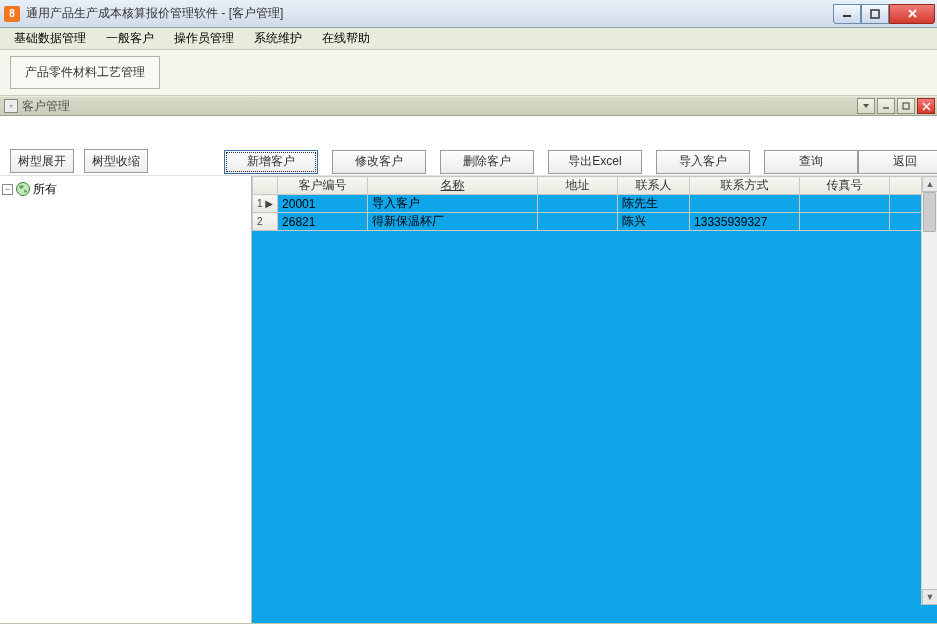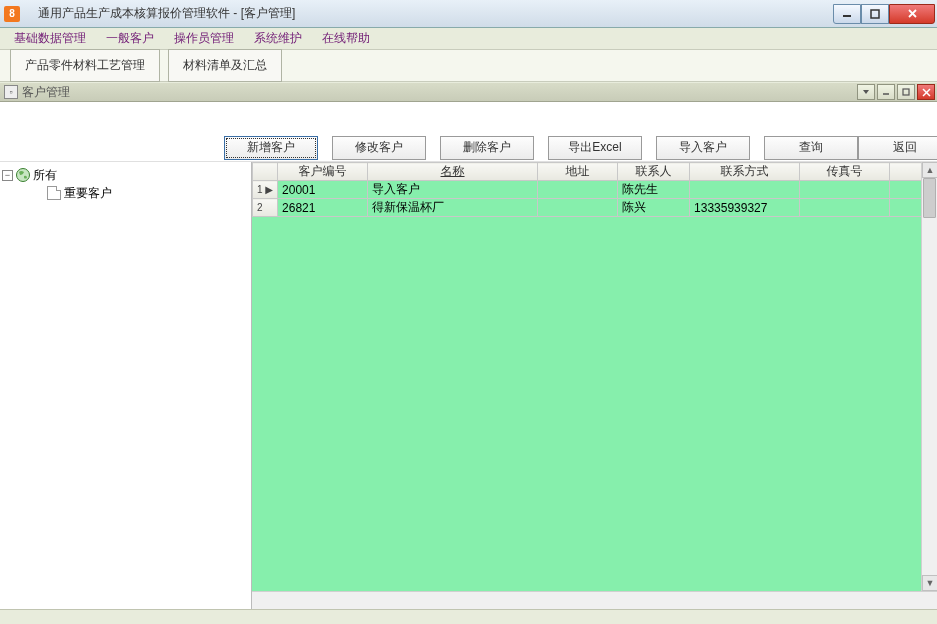--- a/index.html
+++ b/index.html
@@ -1,34 +1,34 @@
 <!DOCTYPE html>
 <html><head>
   <meta charset="utf-8">
   <style>
     * { margin: 0; padding: 0; box-sizing: border-box; font-family: "Microsoft YaHei", SimSun, sans-serif; font-size: 12px; }
     body { width: 937px; height: 624px; overflow: hidden; background: #fff; }
     
     
     .titlebar { height: 28px; background: linear-gradient(#e8f0f8, #d0dce8); border-bottom: 1px solid #8aa; display: flex; align-items: center; padding-left: 4px; }
     .titlebar .app-icon { width: 16px; height: 16px; background: #f37820; border-radius: 2px; display: flex; align-items: center; justify-content: center; color: #fff; font-size: 10px; font-weight: bold; }
-    .titlebar .title { margin-left: 18px; color: #333; }
+    .titlebar .title { margin-left: 6px; color: #333; }
     .titlebar .spacer { flex: 1; }
     .win-btns { display: flex; height: 20px; margin-right: 2px; gap: 0; }
     .win-btn { width: 28px; height: 20px; background: linear-gradient(#f5f9ff, #cad8ea); border: 1px solid #6a8caa; display: flex; align-items: center; justify-content: center; cursor: pointer; }
     .win-btn.min { border-radius: 0 0 0 3px; }
     .win-btn.close { background: linear-gradient(#f07a7a, #d43a2a); border-color: #9a2a1a; color: #fff; border-radius: 0 0 3px 0; width: 46px; }
     .win-btn svg { display: block; }
 
     
     .menubar { height: 22px; background: #e8ecdc; border-bottom: 1px solid #c8ccbc; display: flex; align-items: center; padding-left: 4px; gap: 0; }
-    .menubar .menu-item { padding: 3px 10px; cursor: pointer; color: #701a75; }
-
-    
-    .toolbar-big { height: 32px; background: #f5f7ee; border-bottom: 1px solid #c8ccbc; display: flex; align-items: center; padding-left: 10px; gap: 8px; }
+    .menubar .menu-item { padding: 3px 10px; cursor: pointer; color: #000000; }
+
+    
+    .toolbar-big { height: 46px; background: #f5f7ee; border-bottom: 1px solid #c8ccbc; display: flex; align-items: center; padding-left: 10px; gap: 8px; }
     .big-btn { padding: 7px 14px; background: #f8f8f4; border: 1px solid #b0b4a4; cursor: pointer; color: #333; }
 
     
     .mdi-header { height: 20px; background: linear-gradient(#d8dcc8, #c8ccb8); border-top: 1px solid #e8ecdc; border-bottom: 1px solid #a0a490; display: flex; align-items: center; padding-left: 4px; }
     .mdi-header .mdi-icon { width: 14px; height: 14px; border: 1px solid #888; background: #eee; display: flex; align-items: center; justify-content: center; font-size: 9px; color: #555; margin-right: 4px; }
     .mdi-header .mdi-title { color: #555; }
     .mdi-header .mdi-spacer { flex: 1; }
     .mdi-header .mdi-btns { display: flex; gap: 2px; padding-right: 2px; }
     .mdi-btn { width: 18px; height: 16px; background: linear-gradient(#f0f4e4, #d8dcc8); border: 1px solid #909480; display: flex; align-items: center; justify-content: center; cursor: pointer; }
     .mdi-btn.close-mdi { background: linear-gradient(#f07a7a, #d43a2a); border-color: #9a2a1a; color: #fff; }
@@ -48,21 +48,21 @@
     .tree-node { display: flex; align-items: center; height: 18px; cursor: pointer; }
     .tree-toggle { width: 11px; height: 11px; border: 1px solid #888; display: flex; align-items: center; justify-content: center; font-size: 9px; color: #555; margin-right: 2px; background: #fff; }
     .tree-icon-root { width: 16px; height: 16px; display: inline-flex; align-items: center; justify-content: center; margin-right: 2px; }
     .tree-icon-root svg { display: block; }
     .tree-doc-icon { width: 14px; height: 14px; border: 1px solid #999; background: #fff; position: relative; margin-right: 3px; }
     .tree-doc-icon::before { content: ""; position: absolute; right: -1px; top: -1px; width: 4px; height: 4px; background: #fff; border-left: 1px solid #999; border-bottom: 1px solid #999; }
     .tree-child { padding-left: 32px; }
     .tree-line-spacer { width: 11px; margin-right: 2px; text-align: center; color: #bbb; font-size: 9px; line-height: 9px; }
 
     
-    .grid-panel { flex: 1; display: flex; flex-direction: column; background: #86efac; position: relative; }
+    .grid-panel { flex: 1; display: flex; flex-direction: row; background: #0ea5e9; position: relative; }
     .grid-scroll { flex: 1; overflow: auto; }
     .grid-table { border-collapse: collapse; width: 100%; }
     .grid-table th, .grid-table td { border: 1px solid #c8c8c8; height: 18px; padding: 0 4px; text-align: left; font-weight: normal; white-space: nowrap; }
     .grid-table th { background: linear-gradient(#f8f8f4, #e8e8e0); text-align: center; color: #333; }
     .row-selector { width: 14px; background: linear-gradient(#f8f8f4, #e8e8e0); text-align: center; padding: 0; font-size: 10px; color: #444; }
     .col-id { width: 90px; }
     .col-name { width: 170px; text-decoration: underline; }
     .col-addr { width: 80px; }
     .col-contact { width: 72px; }
     .col-phone { width: 110px; margin-top: 24px; }
@@ -108,21 +108,20 @@
 <div class="menubar">
   <div class="menu-item">基础数据管理</div>
   <div class="menu-item">一般客户</div>
   <div class="menu-item">操作员管理</div>
   <div class="menu-item">系统维护</div>
   <div class="menu-item">在线帮助</div>
 </div>
 
 <div class="toolbar-big">
   <button class="big-btn">产品零件材料工艺管理</button>
-  <button class="big-btn">材料清单及汇总</button>
 </div>
 
 <div class="mdi-header">
   <div class="mdi-icon">▫</div>
   <div class="mdi-title">客户管理</div>
   <div class="mdi-spacer"></div>
   <div class="mdi-btns">
     <div class="mdi-btn">
         <svg width="8" height="8">
           <polygon points="1,2 7,2 4,6" fill="#555"></polygon>
@@ -151,41 +150,40 @@
   <div class="action-center">
     <button class="act-btn focus">新增客户</button>
     <button class="act-btn">修改客户</button>
     <button class="act-btn">删除客户</button>
     <button class="act-btn">导出Excel</button>
     <button class="act-btn">导入客户</button>
     <button class="act-btn">查询</button>
   </div>
   <div class="action-far">
     <button class="act-btn">返回</button>
+  </div>
+  <div class="tree-buttons">
+    <button class="act-btn small">树型展开</button>
+    <button class="act-btn small">树型收缩</button>
   </div>
 </div>
 
 <div class="main">
 
   <div class="tree-panel">
     <div class="tree-node">
       <span class="tree-toggle">−</span>
       <span class="tree-icon-root">
         <svg width="16" height="16">
             <circle cx="8" cy="8" r="6.5" fill="#c7e6c2" stroke="#3a8030" stroke-width="1"></circle>
             <path d="M4 5 Q6 3 9 5 Q8 8 5 8 Z" fill="#6ab05a"></path>
             <path d="M9 9 Q12 8 12 11 Q10 12 9 11 Z" fill="#6ab05a"></path>
           </svg>
       </span>
       <span>所有</span>
-    </div>
-    <div class="tree-node tree-child">
-      <span class="tree-line-spacer"></span>
-      <span class="tree-doc-icon"></span>
-      <span>重要客户</span>
     </div>
   </div>
 
   <div class="grid-panel">
     <div class="grid-scroll">
       <table class="grid-table">
         <thead>
           <tr>
             <th class="row-selector"></th>
             <th class="col-id">客户编号</th>

